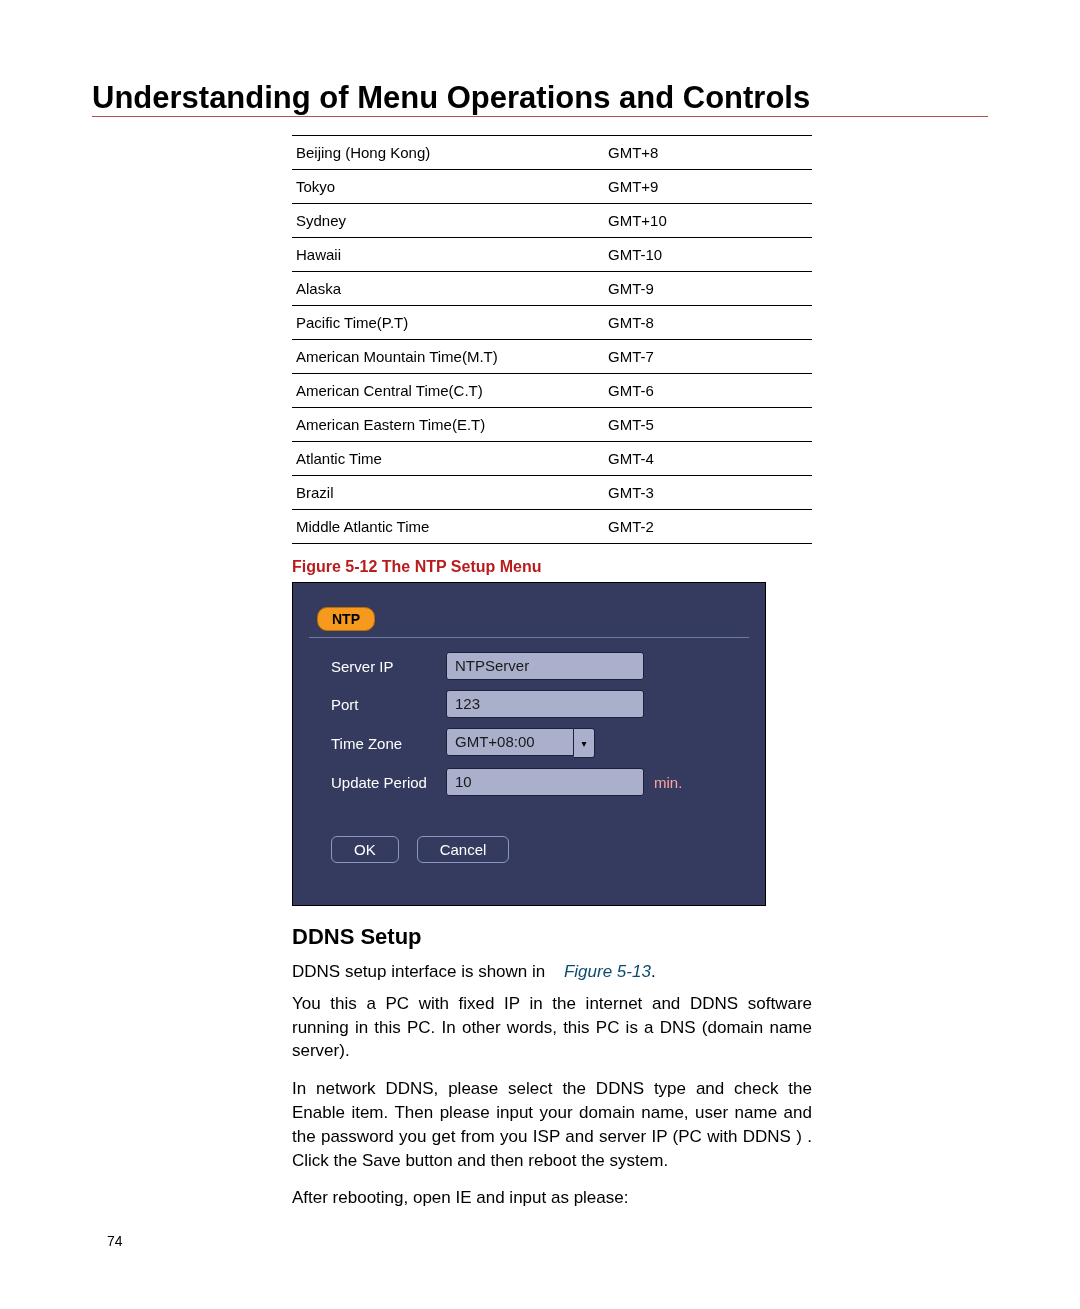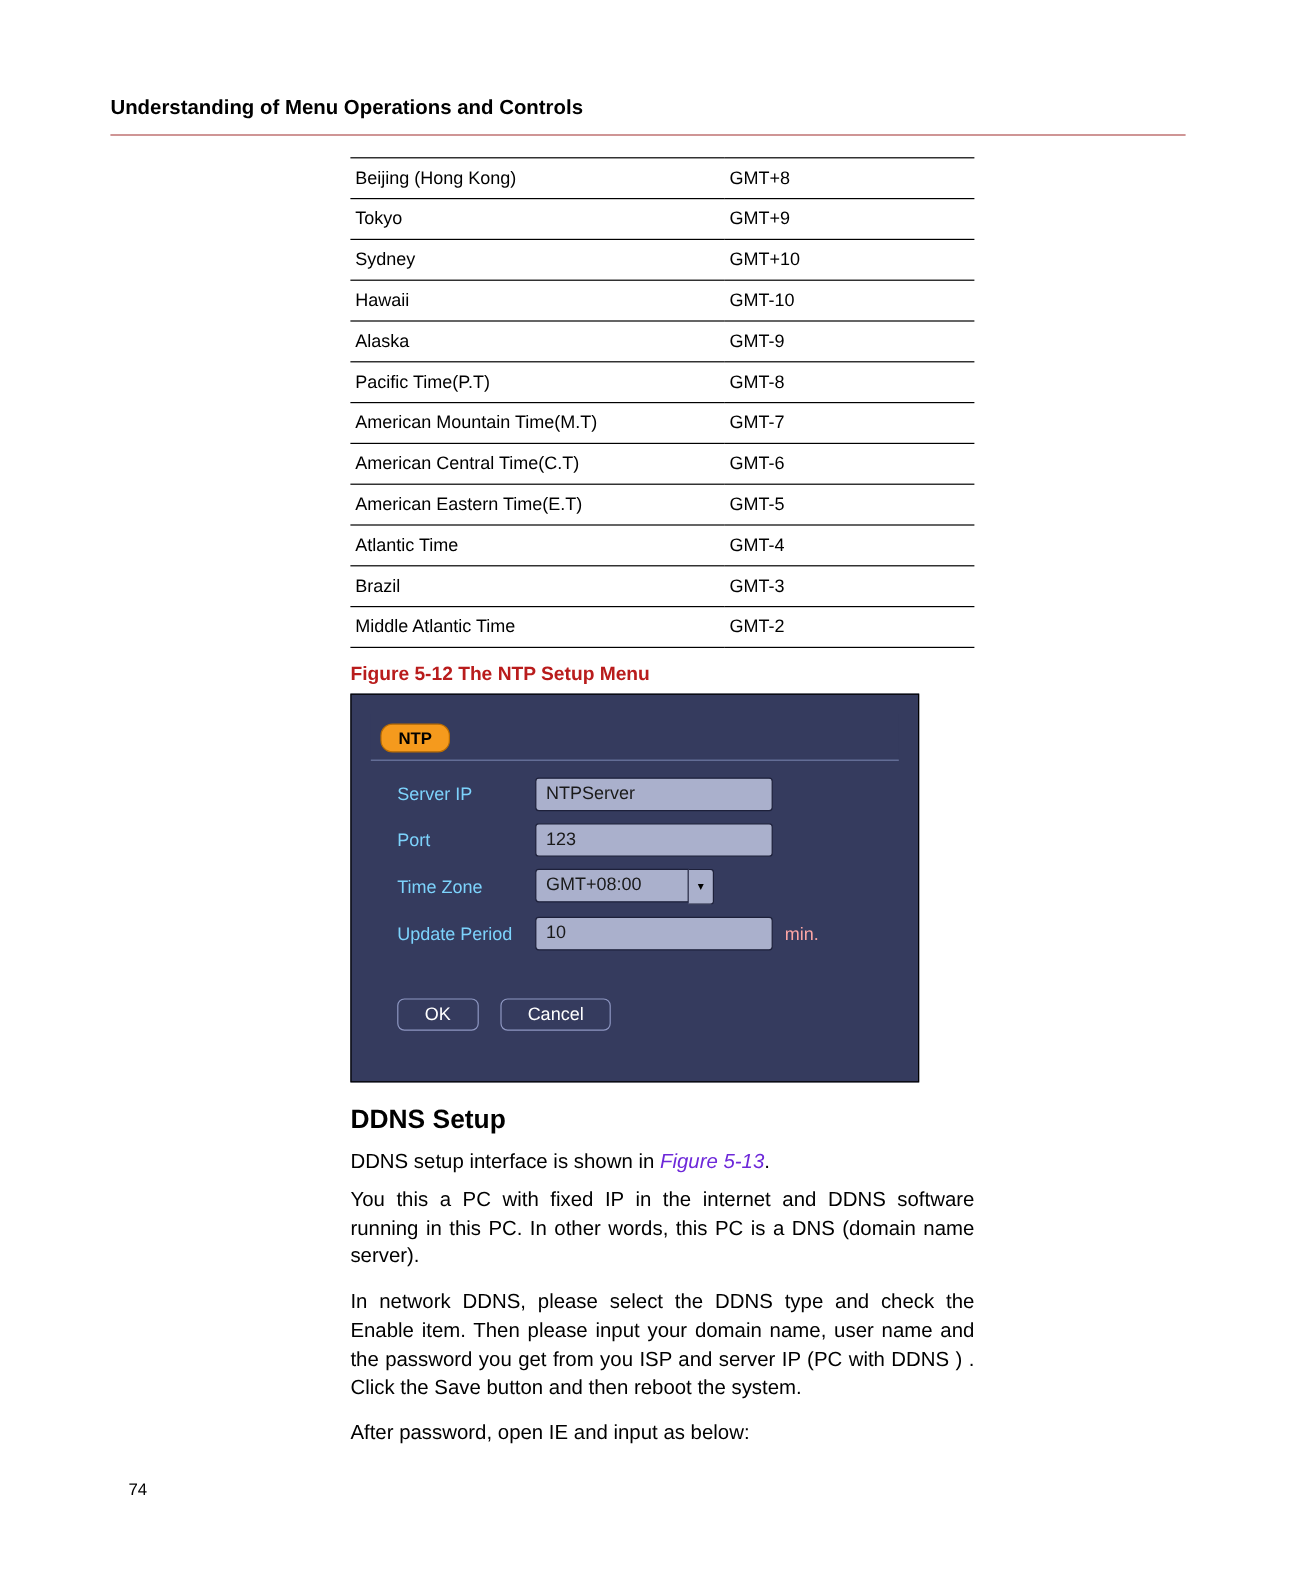--- a/index.html
+++ b/index.html
@@ -9,25 +9,25 @@
     color: #000;
   }
   .page {
     width: 1080px;
     min-height: 1309px;
     padding: 80px 92px 60px 92px;
     box-sizing: border-box;
     position: relative;
   }
   .heading {
-    font-size: 17px;
+    font-size: 31px;
     font-weight: bold;
     color: #000;
     border-bottom: 1px solid #b05050;
-    padding-bottom: 12px;
+    padding-bottom: 0;
     margin-bottom: 18px;
   }
   .content-col {
     margin-left: 200px;
     width: 520px;
   }
   table.tz {
     border-collapse: collapse;
     width: 100%;
     font-size: 15px;
@@ -72,21 +72,21 @@
     border: 1px solid #bb6d00;
   }
   .panel-body {
     padding: 14px 18px 10px 22px;
   }
   .row {
     display: flex;
     align-items: center;
     margin-bottom: 10px;
   }
-  .lbl { width: 115px; color: #7dd3fc; }
+  .lbl { width: 115px; color: #ffffff; }
   .fld {
     background: #aab0cc;
     color: #1a1a1a;
     border: 1px solid #1d203a;
     border-radius: 3px;
     padding: 2px 8px;
     height: 22px;
     line-height: 22px;
     box-sizing: content-box;
   }
@@ -129,21 +129,21 @@
     font-size: 22px;
     font-weight: bold;
     margin: 18px 0 10px 0;
   }
   .body-text {
     font-size: 17px;
     line-height: 1.4;
     text-align: justify;
     margin: 6px 0 14px 0;
   }
-  .red-ital { color: #6d28d9; font-style: italic; }
+  .red-ital { color: #0c4a6e; font-style: italic; margin-left: 14px; }
   .page-num {
     position: absolute;
     left: 107px;
     bottom: 60px;
     font-size: 14px;
   }
 </style>
 </head>
 <body>
 
@@ -238,17 +238,17 @@
       </div>
     </div>
 
     <div class="section-h2">DDNS Setup</div>
 
     <p class="body-text">
       <span>DDNS setup interface is shown in </span><span class="red-ital">Figure 5-13</span><span>.</span>
     </p>
     <p class="body-text" style="margin-top:-6px;">You this a PC with fixed IP in the internet and DDNS software running in this PC. In other words, this PC is a DNS (domain name server).</p>
     <p class="body-text">In network DDNS, please select the DDNS type and check the Enable item. Then please input your domain name, user name and the password you get from you ISP and server IP (PC with DDNS ) . Click the Save button and then reboot the system.</p>
-    <p class="body-text">After password, open IE and input as below:</p>
+    <p class="body-text">After rebooting, open IE and input as please:</p>
   </div>
 
   <div class="page-num">74</div>
 </div>
 
 </body></html>

